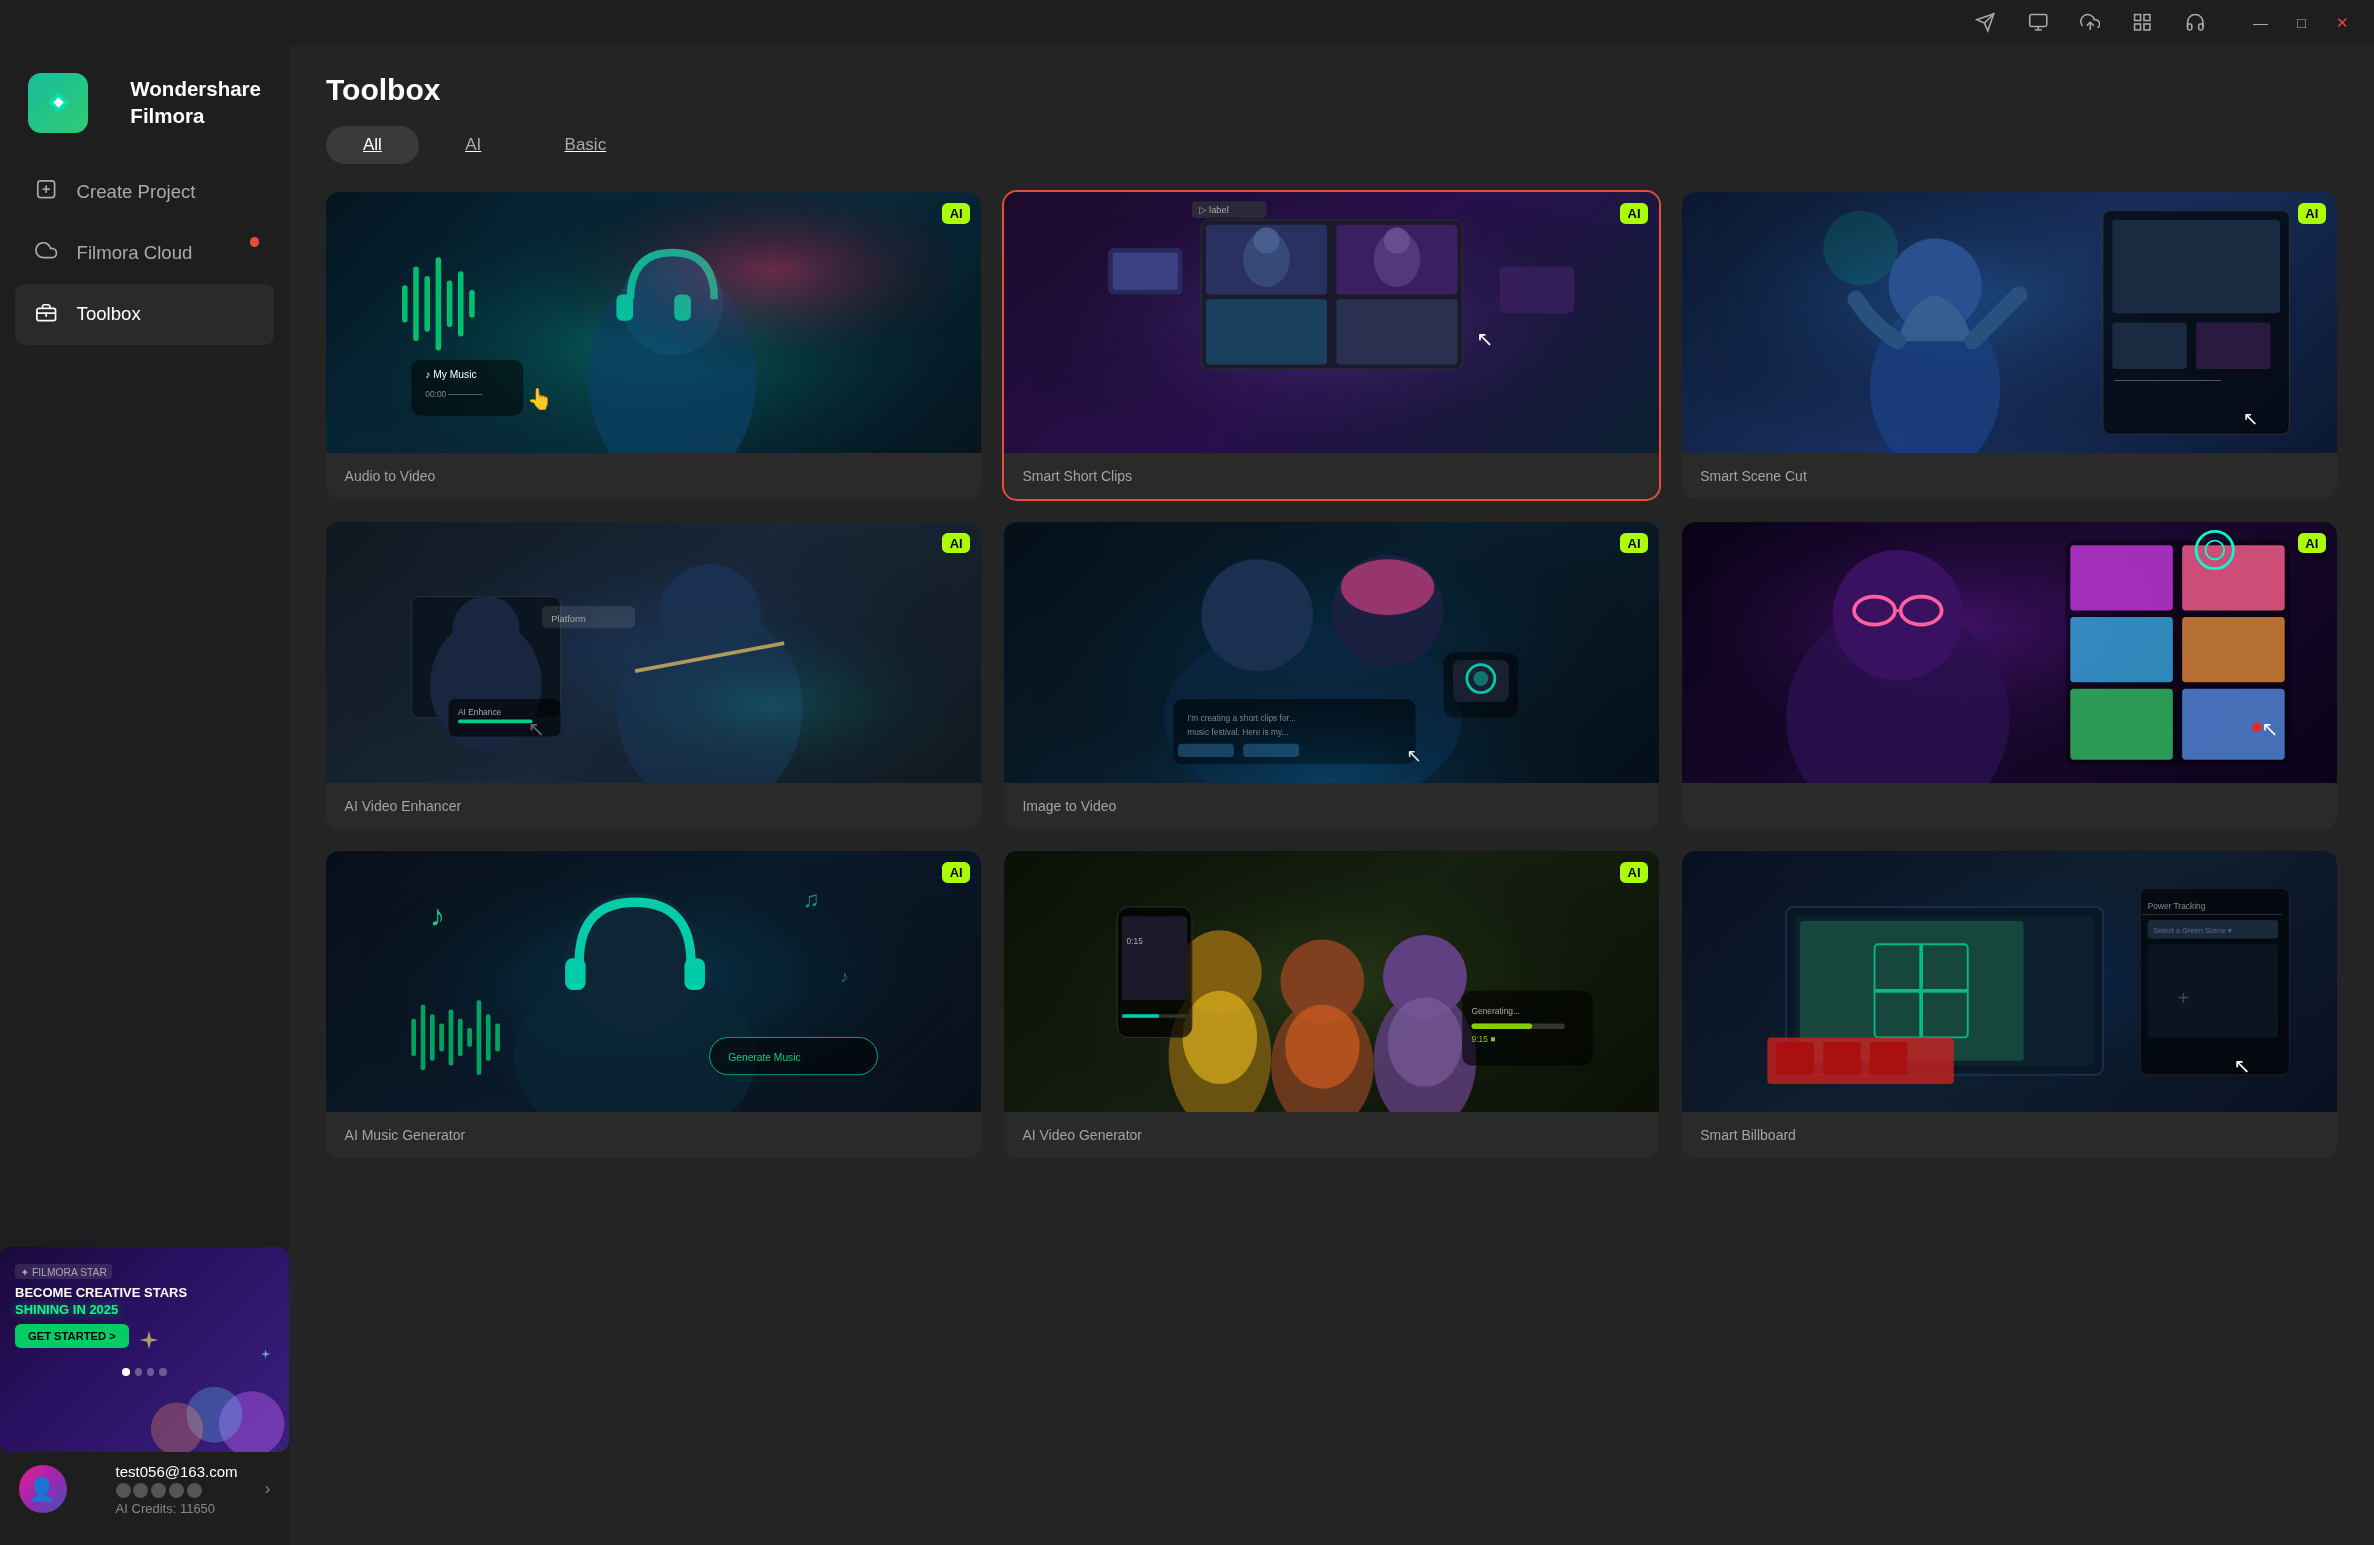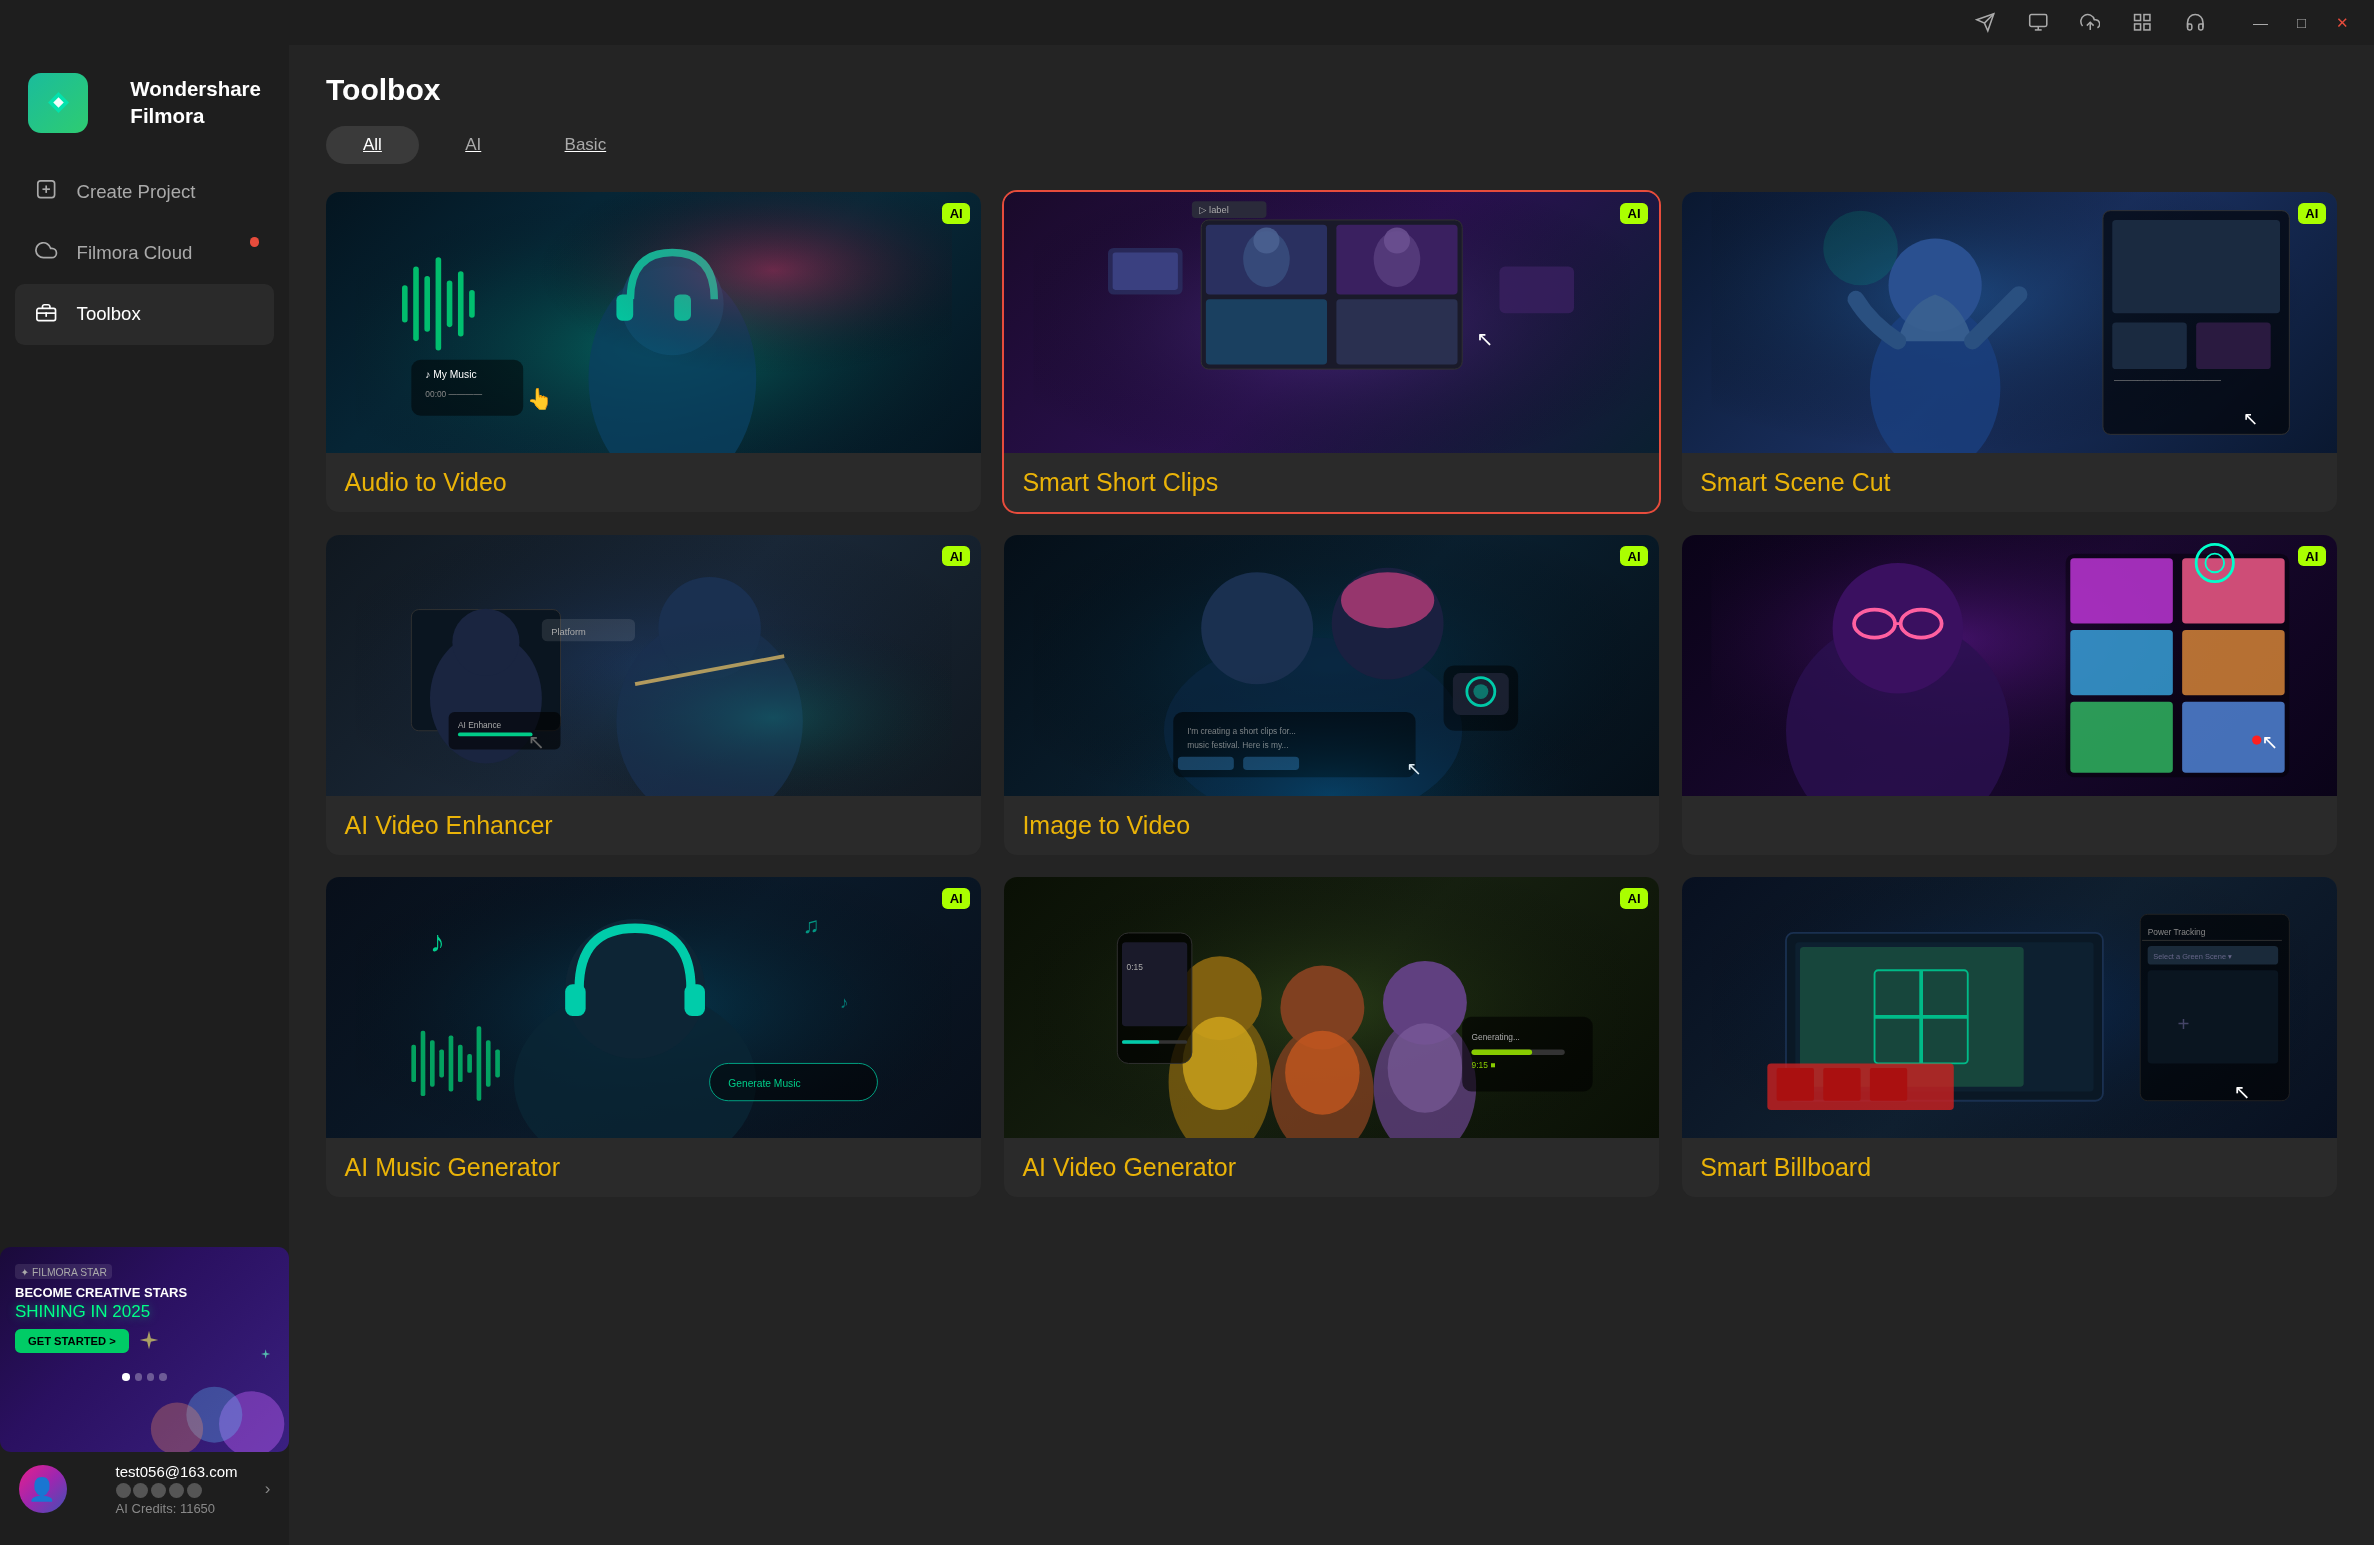--- a/index.html
+++ b/index.html
@@ -158,22 +158,22 @@
       display: inline-block;
       margin-bottom: 5.6px;
     }
     .promo-title {
       font-size: 13px;
       font-weight: 700;
       color: #fff;
       line-height: 1.3;
     }
     .promo-subtitle {
-      font-size: 17px;
-      font-weight: 400;
+      font-size: 13px;
+      font-weight: 700;
       color: #00ff88;
       text-shadow: 0 0 9.3px rgba(0,255,136,0.5);
     }
     .promo-btn {
       background: #00cc66;
       color: #000;
       font-size: 11.2px;
       font-weight: 700;
       padding: 5.6px 13px;
       border-radius: 5.6px;
@@ -301,22 +301,22 @@
       color: #000;
       font-size: 13px;
       font-weight: 800;
       padding: 2.8px 7.5px;
       border-radius: 5.6px;
       z-index: 2;
     }
 
     .tool-card-label {
       padding: 15px 18.6px;
-      font-size: 25px;
-      color: #eab308;
+      font-size: 14px;
+      color: #a3a3a3;
       font-weight: 500;
     }
 
     
     .main-content::-webkit-scrollbar { width: 7.5px; }
     .main-content::-webkit-scrollbar-track { background: #1e1e1e; }
     .main-content::-webkit-scrollbar-thumb { background: #444; border-radius: 3.7px; }
 
     
     .card-illustration {

